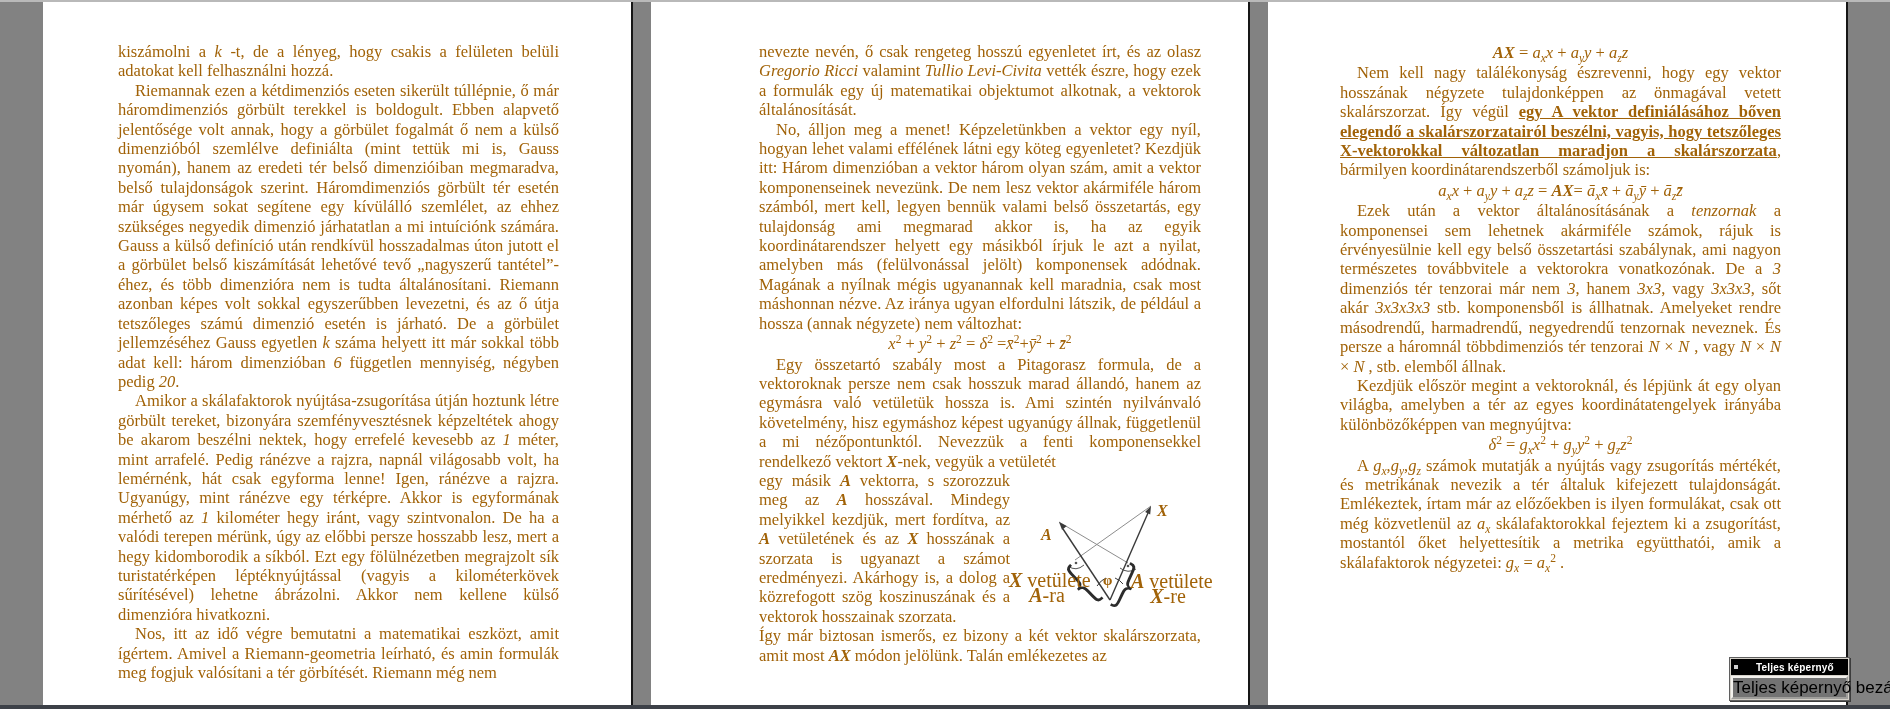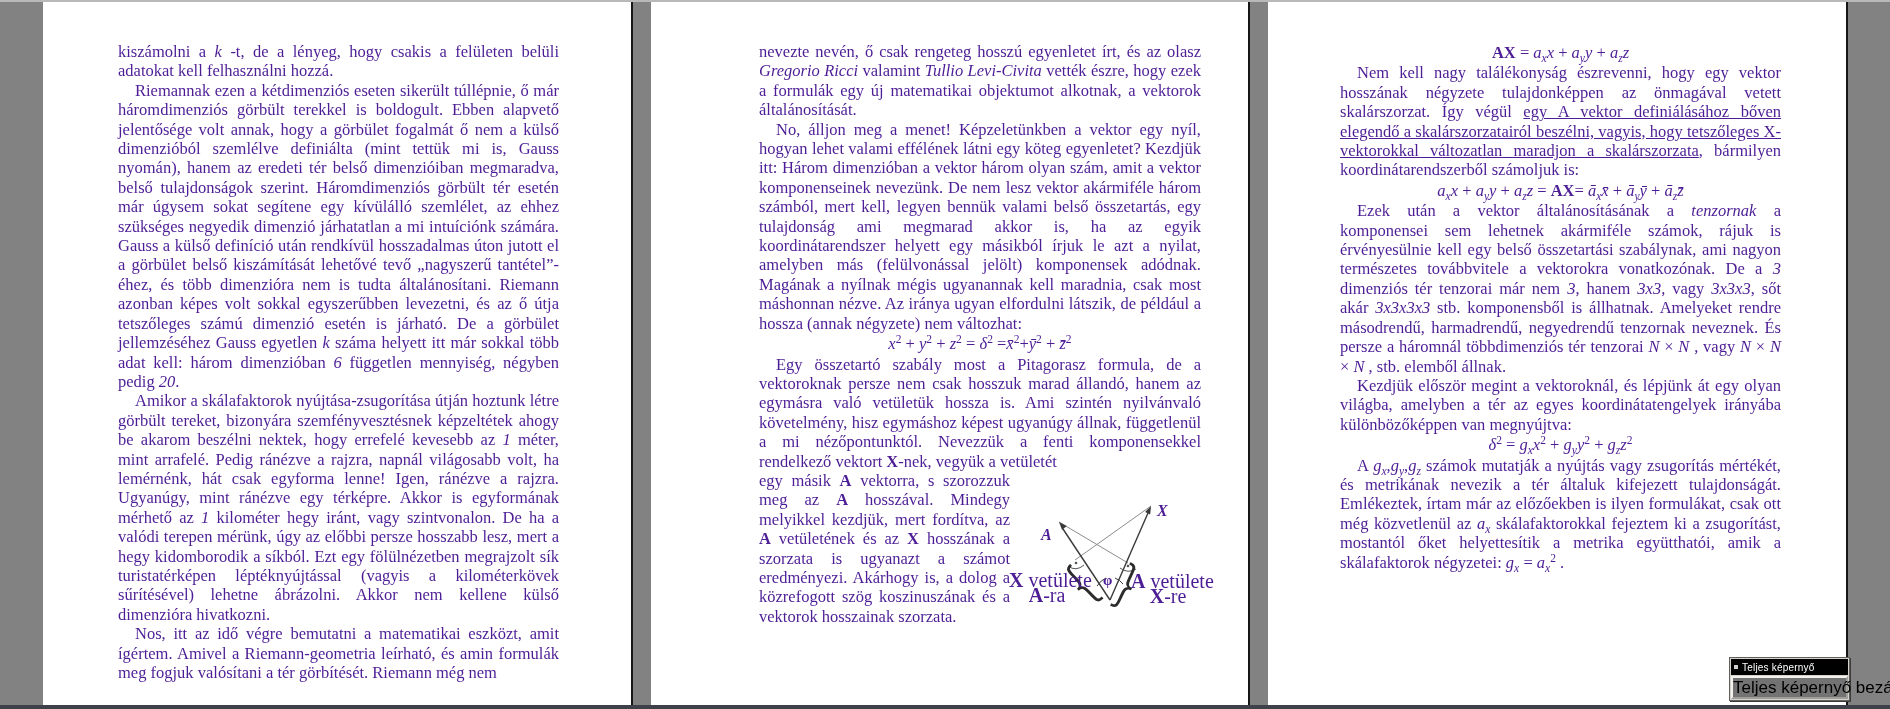--- a/index.html
+++ b/index.html
@@ -12,35 +12,35 @@
 
   .page{
     position:absolute;top:2px;bottom:4px;background:#ffffff;
     border-right:2px solid #161616;overflow:hidden;
   }
   #page1{left:43px;width:588px}
   #page2{left:651px;width:597px}
   #page3{left:1268px;width:578px}
 
   .page-inner{
-    padding-top:40px;color:#4c1d95;
+    padding-top:40px;color:#a16207;
     font-size:16.5px;line-height:19.4px;text-align:justify;
   }
   #page1 .page-inner{margin-left:75px;width:441px}
   #page2 .page-inner{margin-left:108px;width:442px}
   #page3 .page-inner{margin-left:72px;width:441px}
 
   .para{margin:0}
   .indent{text-indent:17px}
   .formula{text-align:center;text-indent:0;margin:1px 0}
   sup,sub{font-size:70%;line-height:0}
   sub{font-style:italic}
   .r-i{font-style:italic}
-  .r-v{font-weight:bold}
-  .r-bu{font-weight:normal;text-decoration:underline}
+  .r-v{font-style:italic;font-weight:bold}
+  .r-bu{font-weight:bold;text-decoration:underline}
 
   
   .diagram-float{
     float:right;width:186px;height:150px;position:relative;
     margin:2px 0 2px 5px;text-indent:0;
   }
   .diagram-float svg{position:absolute;left:0;top:0}
   .dlabel{position:absolute;font-weight:bold;font-style:italic;font-size:16px;line-height:16px}
   .dlabel-a{left:26px;top:54px}
   .dlabel-x{left:142px;top:30px}
@@ -51,22 +51,22 @@
 
   
   .fs-toolbar{
     position:absolute;left:1729px;top:657px;width:117px;z-index:10;
     background:#d6d2ca;border:1px solid #5f5f5f;padding:1px;
     box-shadow:1px 1px 0 #3c3c3c;
     font-family:"Liberation Sans",sans-serif;
   }
   .fs-titlebar{
     height:14px;background:#000000;color:#ffffff;
-    display:flex;align-items:center;gap:4px;padding:1px 3px;
-    font-size:10px;font-weight:normal;letter-spacing:.2px;
+    display:flex;align-items:center;gap:18px;padding:1px 3px;
+    font-size:10px;font-weight:bold;letter-spacing:.2px;
   }
   .fs-grip{width:4px;height:4px;background:#cfcfcf;flex:0 0 auto}
   .fs-button{
     display:block;width:100%;height:23px;margin-top:1px;
     background:#737373;color:#000;
     border:2px outset #f4f2ee;
     font-family:"Liberation Sans",sans-serif;font-size:17px;line-height:17px;
     cursor:pointer;white-space:nowrap;padding:0;
   }
 </style>
@@ -115,20 +115,21 @@
           <text x="0" y="16" text-anchor="middle" font-size="52" fill="#2c2c2c" font-family="DejaVu Serif, serif" transform="translate(111,113) rotate(25) scale(0.62,1)">}</text>
         </svg>
         <span class="dlabel dlabel-a">A</span>
         <span class="dlabel dlabel-x">X</span>
         <span class="dphi">φ</span>
         <span class="dcap dcap-left"><span><span class="r-v">X</span><span> vetülete</span></span><br><span><span class="r-v">A</span><span>-ra</span></span></span>
         <span class="dcap dcap-right"><span><span class="r-v">A</span><span> vetülete</span></span><br><span><span class="r-v">X</span><span>-re</span></span></span>
       </span>
       <span><span>egy másik </span><span class="r-v">A</span><span> vektorra, s szorozzuk meg az </span><span class="r-v">A</span><span> hosszával. Mindegy melyikkel kezdjük, mert fordítva, az </span><span class="r-v">A</span><span> vetületének és az </span><span class="r-v">X</span><span> hosszának a szorzata is ugyanazt a számot eredményezi. Akárhogy is, a dolog a közrefogott szög koszinuszának és a vektorok hosszainak szorzata.</span></span>
     </div>
+    <div class="para" style="clear:both"><span>Így már biztosan ismerős, ez bizony a két vektor skalárszorzata, amit most </span><span class="r-v">AX</span><span> módon jelölünk. Talán emlékezetes az</span></div>
   </div>
 </div>
 
 <div class="page" id="page3">
   <div class="page-inner">
     <div class="para formula"><span class="r-v">AX</span><span> = </span><span class="r-i">a</span><sub>x</sub><span class="r-i">x</span><span> + </span><span class="r-i">a</span><sub>y</sub><span class="r-i">y</span><span> + </span><span class="r-i">a</span><sub>z</sub><span class="r-i">z</span></div>
     <div class="para indent"><span>Nem kell nagy találékonyság észrevenni, hogy egy vektor hosszának négyzete tulajdonképpen az önmagával vetett skalárszorzat. Így végül </span><span class="r-bu">egy A vektor definiálásához bőven elegendő a skalárszorzatairól beszélni, vagyis, hogy tetszőleges X-vektorokkal változatlan maradjon a skalárszorzata</span><span>, bármilyen koordinátarendszerből számoljuk is:</span></div>
     <div class="para formula"><span class="r-i">a</span><sub>x</sub><span class="r-i">x</span><span> + </span><span class="r-i">a</span><sub>y</sub><span class="r-i">y</span><span> + </span><span class="r-i">a</span><sub>z</sub><span class="r-i">z</span><span> = </span><span class="r-v">AX</span><span>= </span><span class="r-i">ā</span><sub>x</sub><span class="r-i">x̄</span><span>  + </span><span class="r-i">ā</span><sub>y</sub><span class="r-i">ȳ</span><span>  + </span><span class="r-i">ā</span><sub>z</sub><span class="r-i">z̄</span></div>
     <div class="para indent"><span>Ezek után a vektor általánosításának a </span><span class="r-i">tenzornak</span><span> a komponensei sem lehetnek akármiféle számok, rájuk is érvényesülnie kell egy belső összetartási szabálynak, ami nagyon természetes továbbvitele a vektorokra vonatkozónak. De a </span><span class="r-i">3</span><span> dimenziós tér tenzorai már nem </span><span class="r-i">3</span><span>, hanem </span><span class="r-i">3x3</span><span>, vagy </span><span class="r-i">3x3x3</span><span>, sőt akár </span><span class="r-i">3x3x3x3</span><span> stb. komponensből is állhatnak. Amelyeket rendre másodrendű, harmadrendű, negyedrendű tenzornak neveznek. És persze a háromnál többdimenziós tér tenzorai </span><span class="r-i">N</span><span> × </span><span class="r-i">N</span><span> , vagy </span><span class="r-i">N</span><span> × </span><span class="r-i">N</span><span> × </span><span class="r-i">N</span><span> , stb. elemből állnak.</span></div>
     <div class="para indent"><span>Kezdjük először megint a vektoroknál, és lépjünk át egy olyan világba, amelyben a tér az egyes koordinátatengelyek irányába különbözőképpen van megnyújtva:</span></div>

